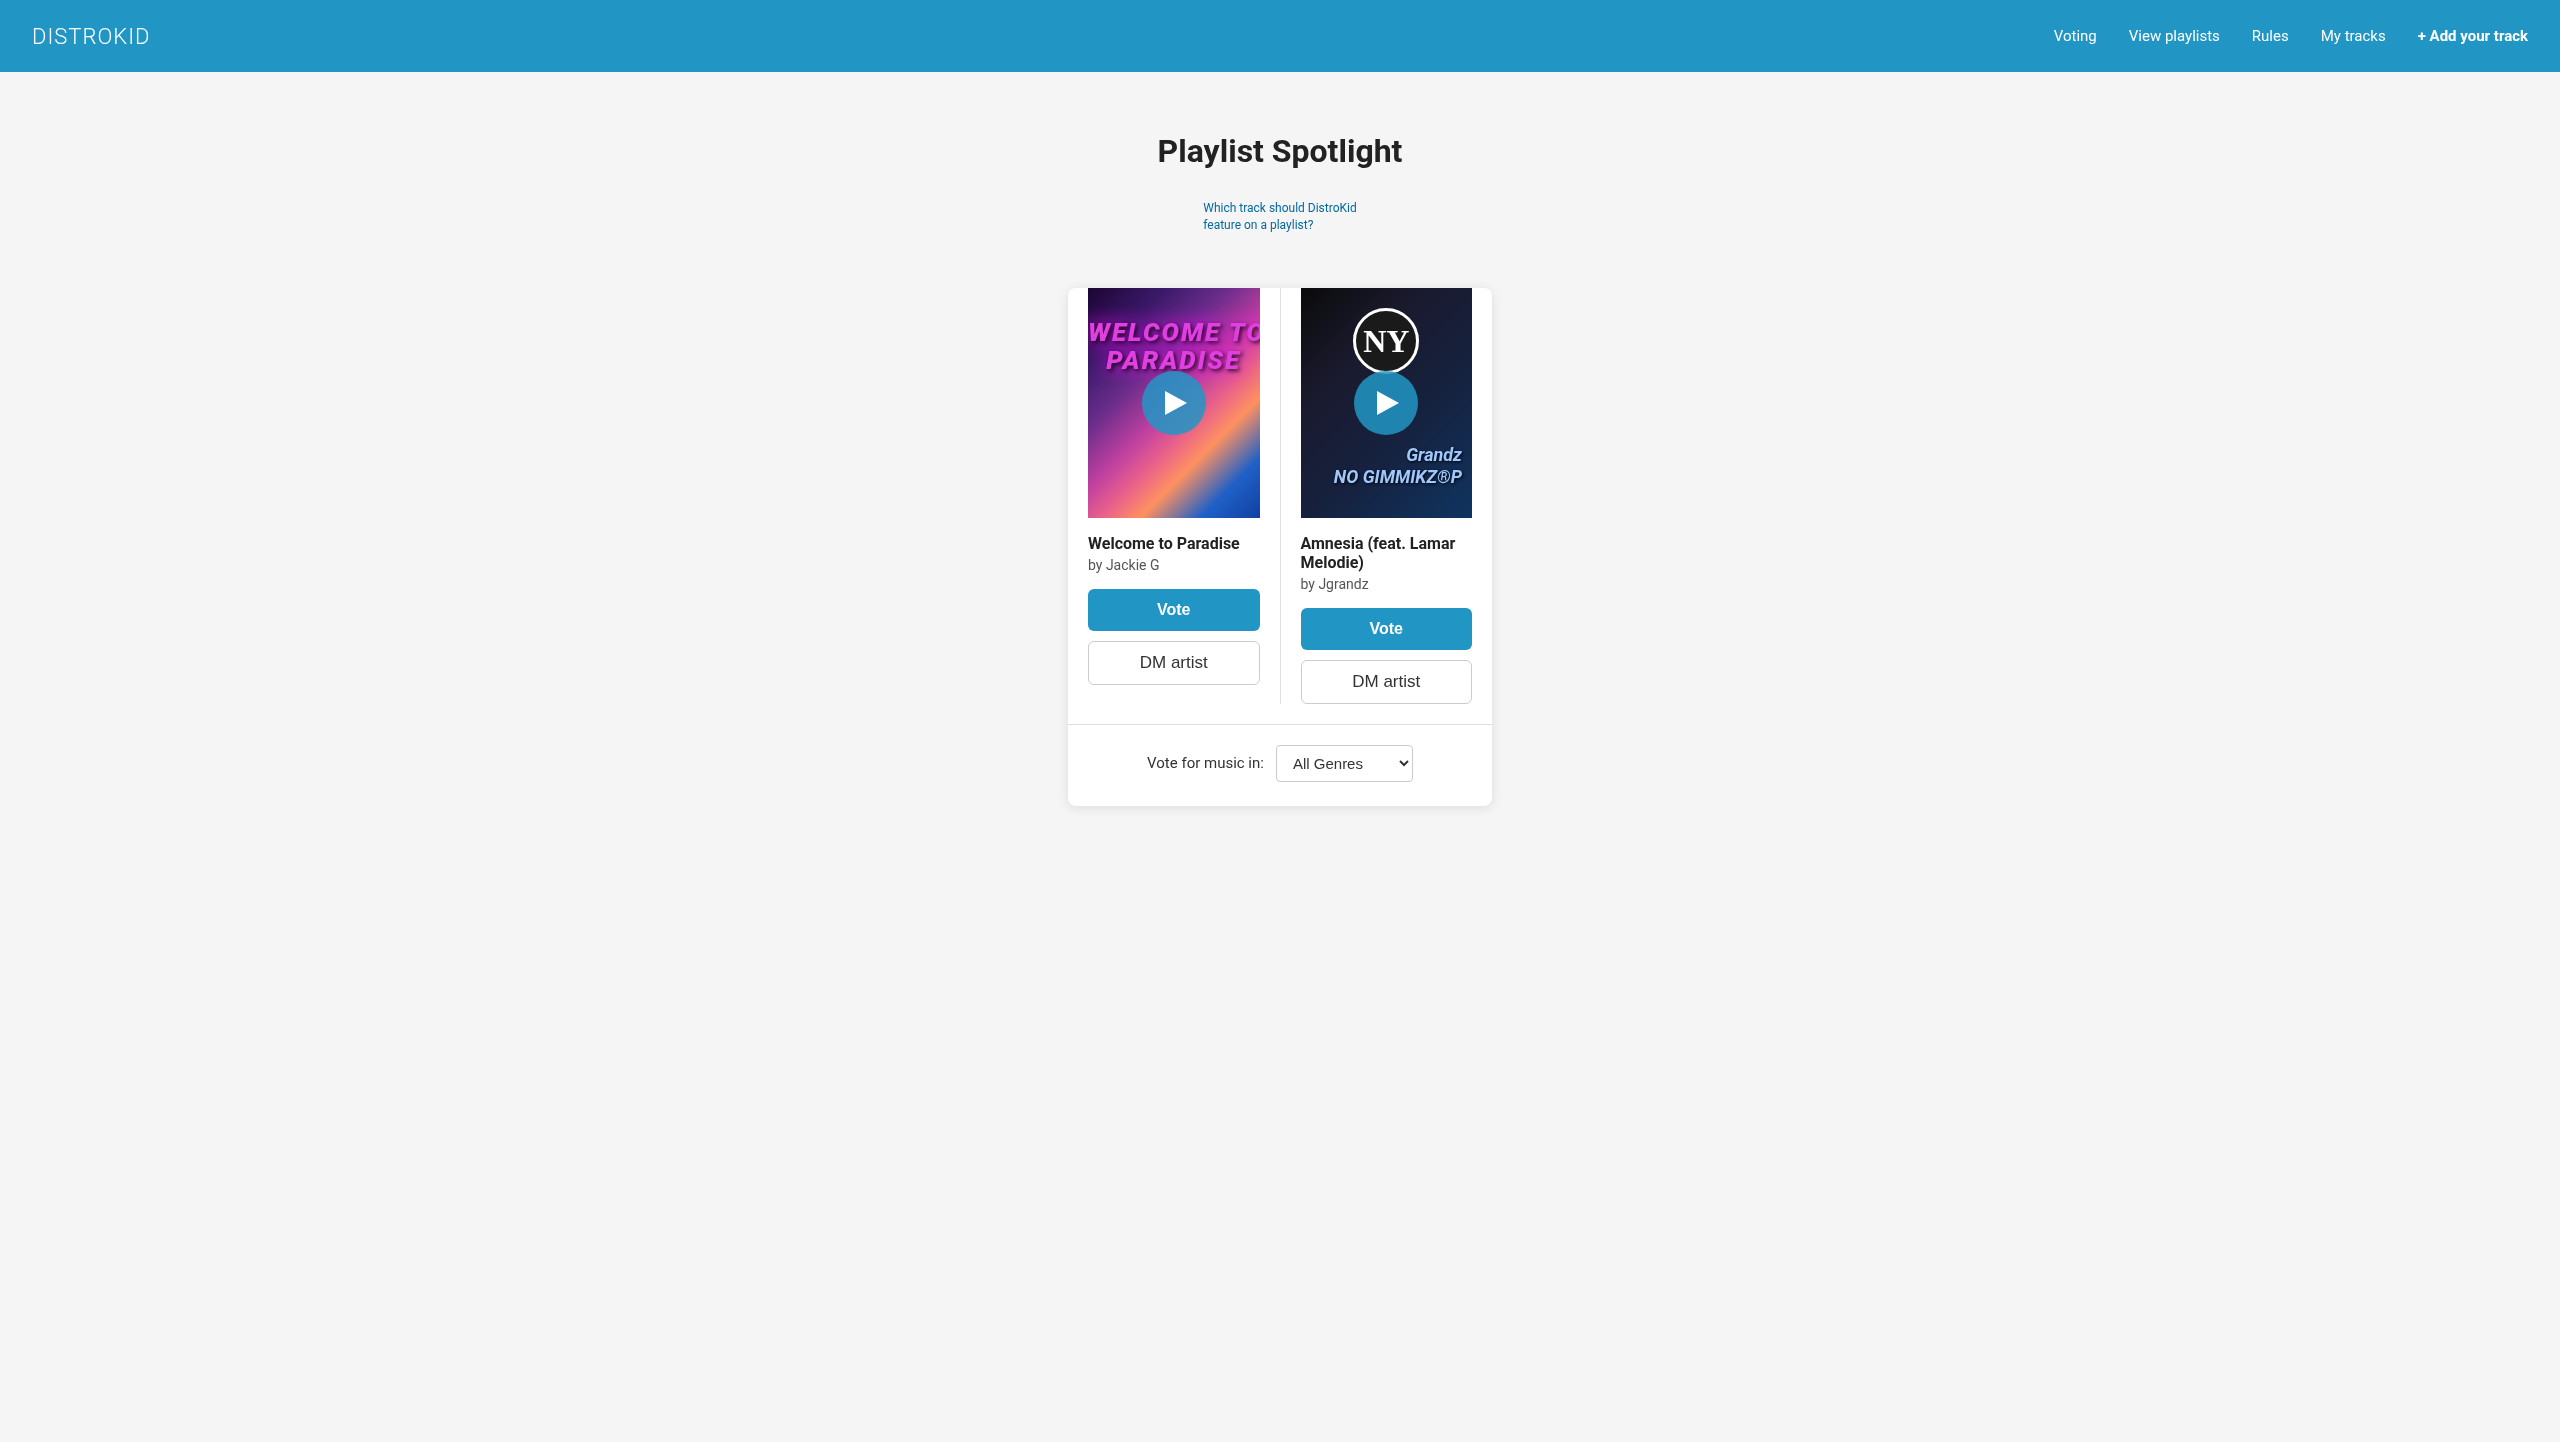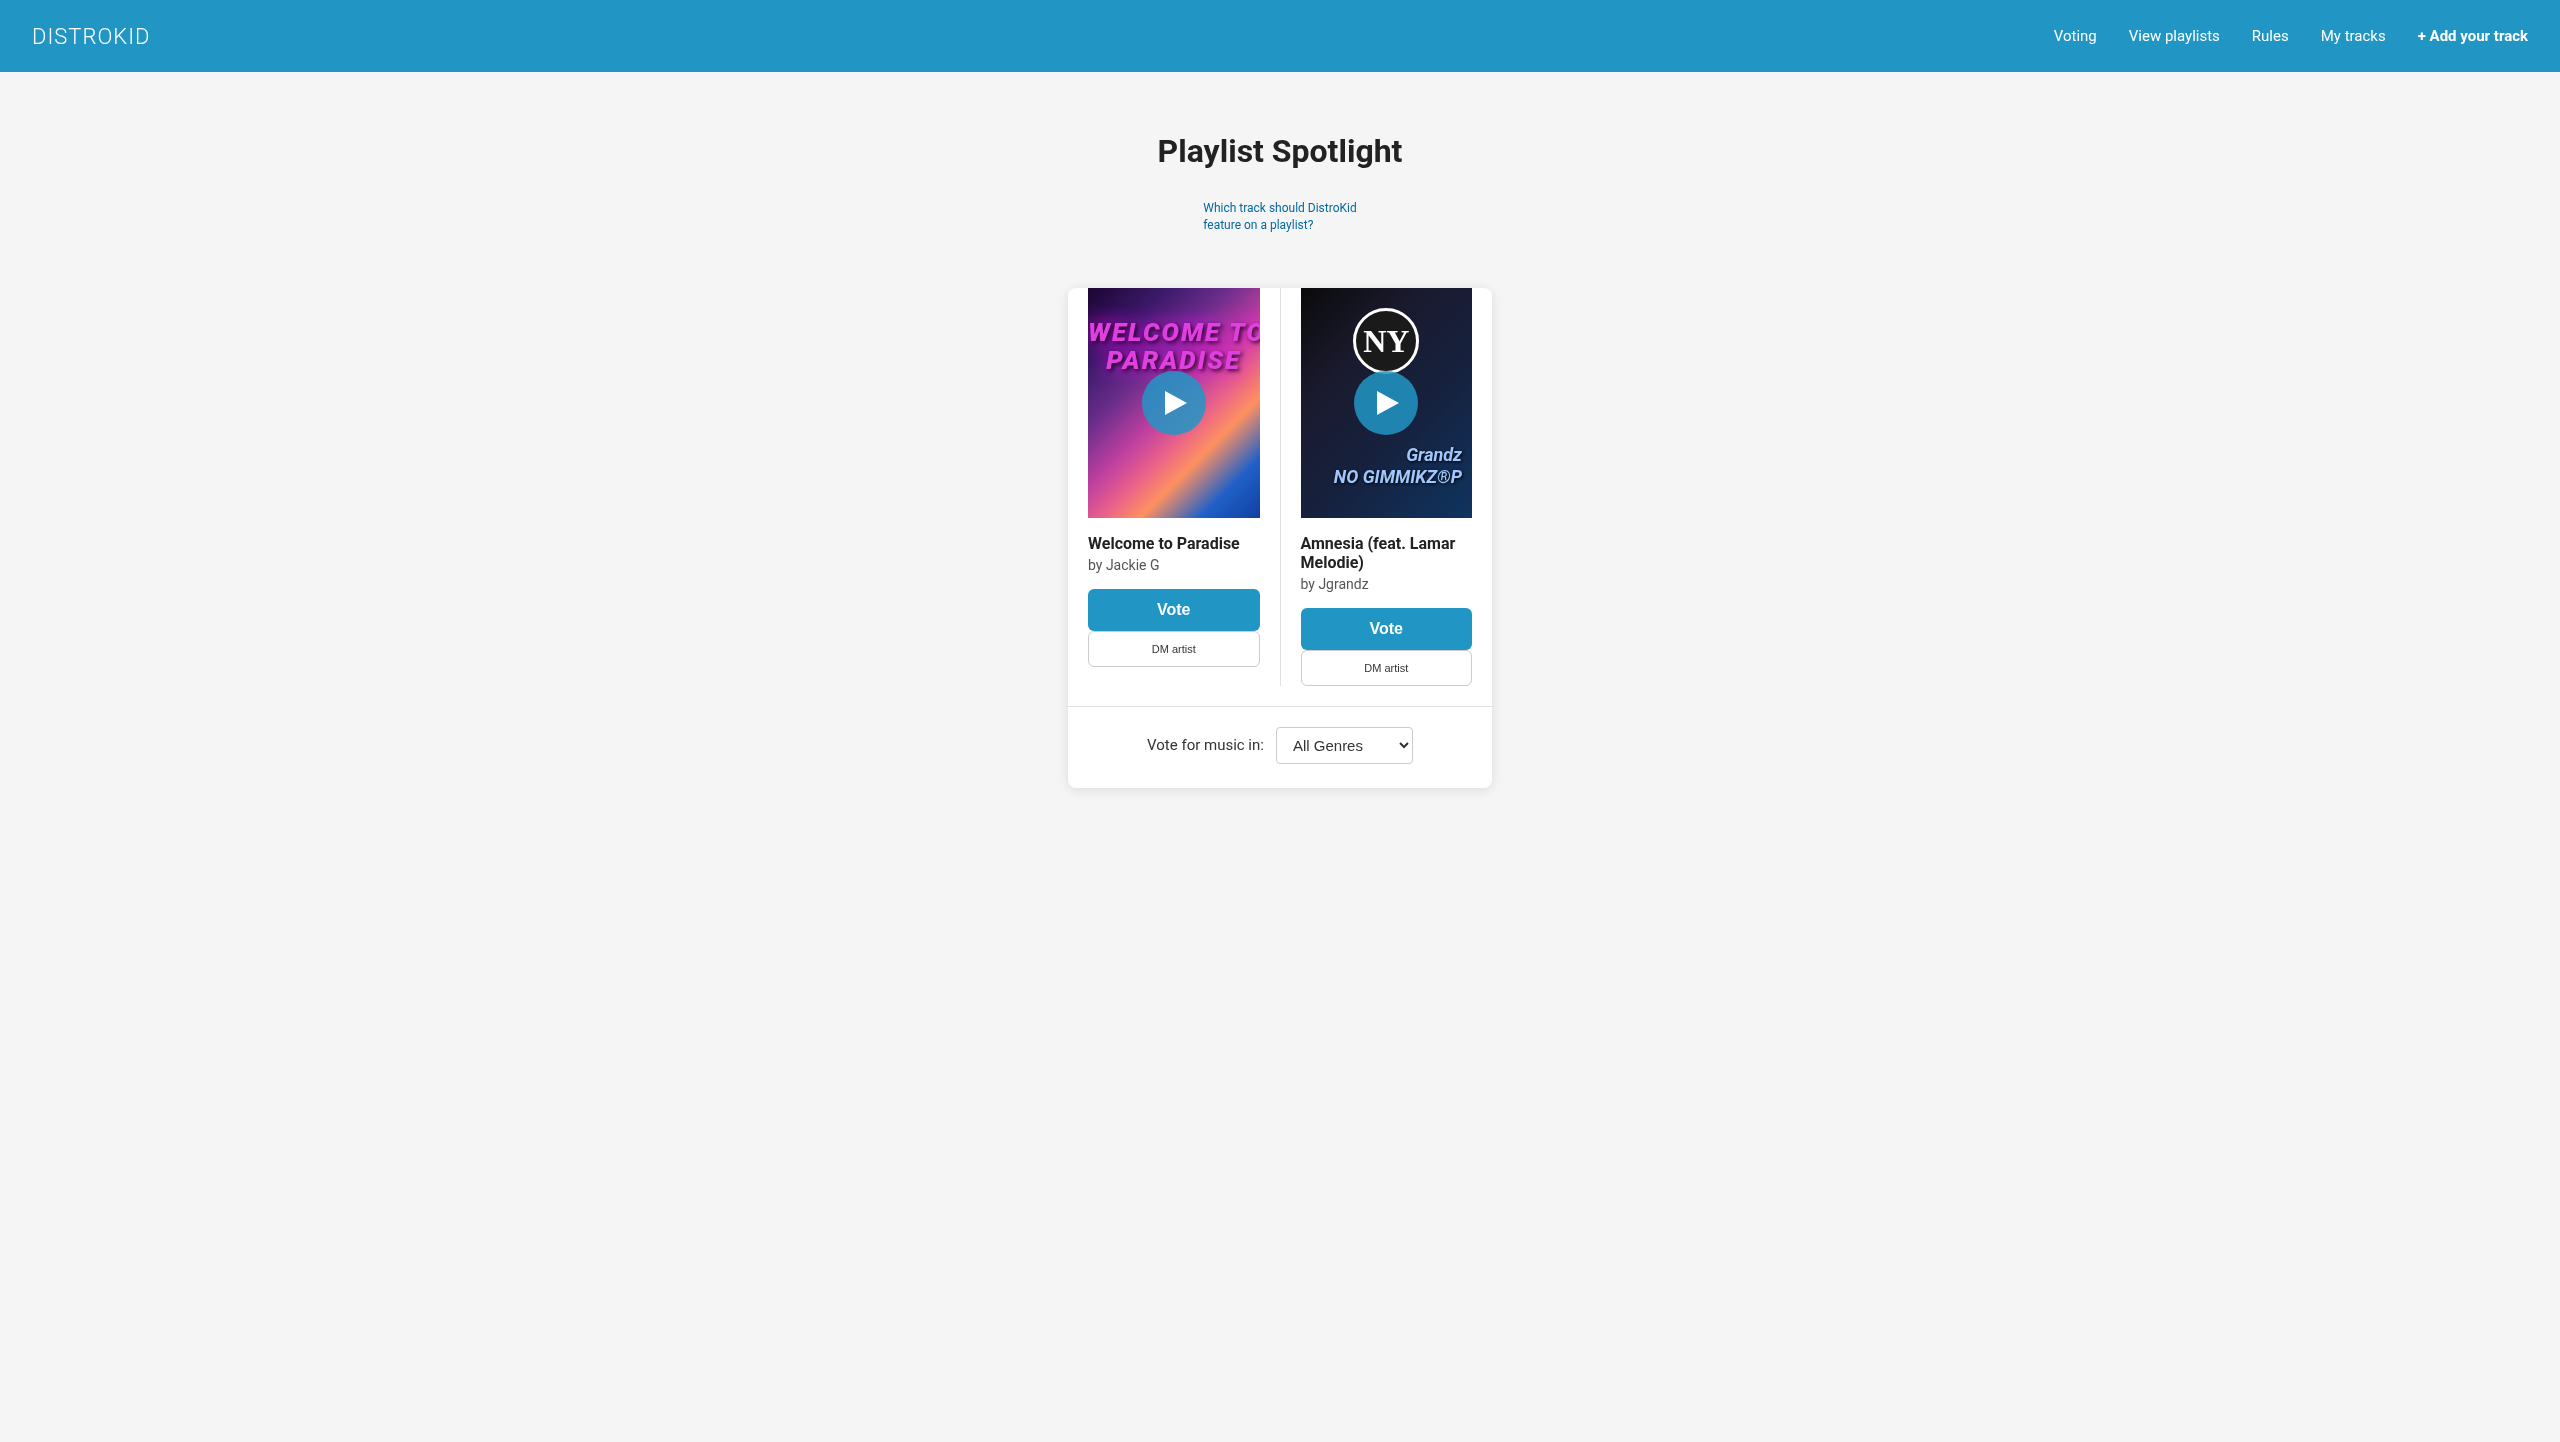--- a/index.html
+++ b/index.html
@@ -218,30 +218,31 @@
     .btn-vote {
       width: 100%;
       padding: 12px;
       background: #2196c4;
       color: white;
       border: none;
       border-radius: 6px;
       font-size: 16px;
       font-weight: 600;
       cursor: pointer;
+      margin-bottom: 10px;
     }
 
     .btn-dm {
       width: 100%;
       padding: 11px;
       background: white;
       color: #333;
       border: 1.5px solid #ccc;
       border-radius: 6px;
-      font-size: 11px;
+      font-size: 17px;
       font-weight: 400;
       cursor: pointer;
     }
 
     
     .genre-row {
       display: flex;
       align-items: center;
       justify-content: center;
       padding: 20px 20px 0 20px;

